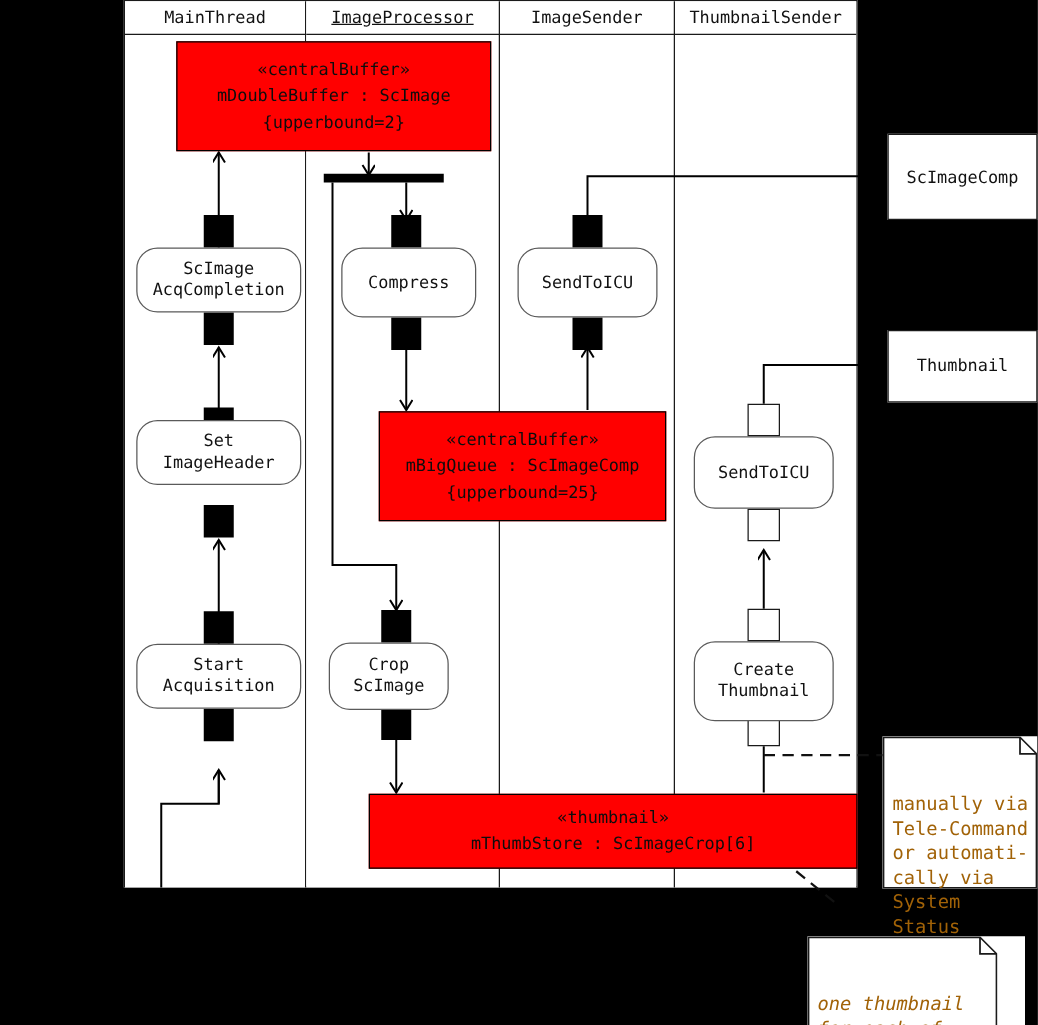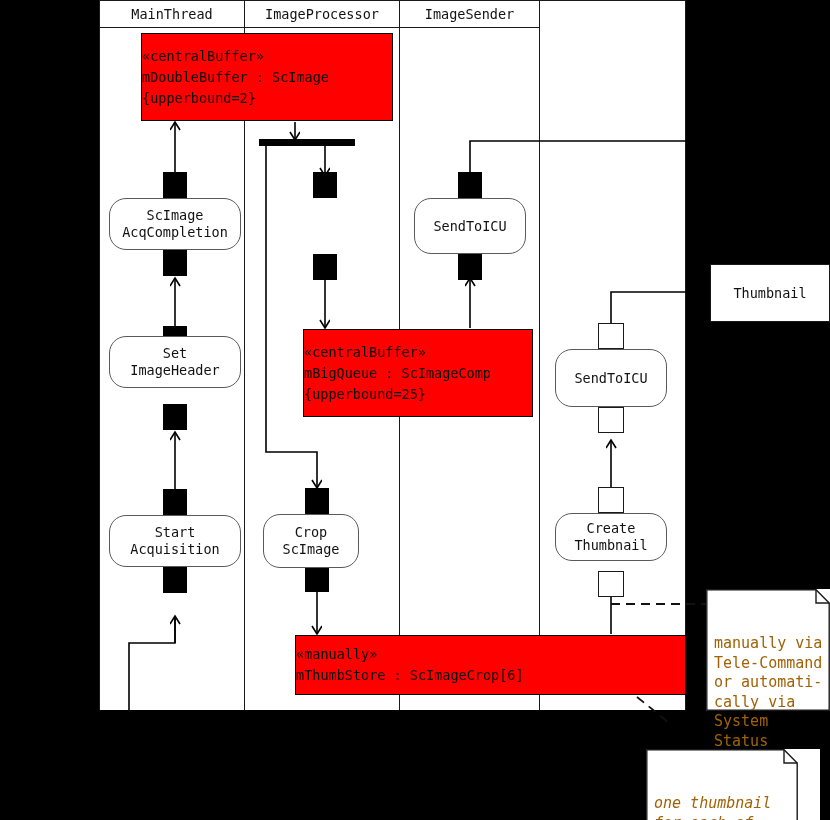--- a/index.html
+++ b/index.html
@@ -90,21 +90,21 @@
   }
 
   
   .buffer {
     position: absolute;
     background: #ff0000;
     border: 1.6px solid #000000;
     box-sizing: border-box;
     display: flex;
     flex-direction: column;
-    align-items: flex-start;
+    align-items: center;
     justify-content: center;
     text-align: center;
     font-size: 13.5px;
     line-height: 21px;
     color: #0d0d0d;
     z-index: 8;
   }
 
   
   .classbox {
@@ -153,25 +153,28 @@
   <div id="lane-frame" class="abs">
 
     <div class="lane-body" style="left:0px;width:145px;"></div>
     <div class="lane-body" style="left:145px;width:155px;"></div>
     <div class="lane-body" style="left:300px;width:140px;"></div>
     <div class="lane-body last" style="left:440px;width:145px;"></div>
 
     <div class="lane-header" style="left:0px;width:145px;">
       <span>MainThread</span>
     </div>
-    <div class="lane-header" style="left:145px;width:155px;">
+    <div class="lane-header" style="left:145px;width:155px;text-decoration:underline;">
       <span>ImageProcessor</span>
     </div>
     <div class="lane-header" style="left:300px;width:140px;">
       <span>ImageSender</span>
+    </div>
+    <div class="lane-header last" style="left:440px;width:145px;">
+      <span>ThumbnailSender</span>
     </div>
   </div>
 
   <svg id="wires" viewBox="0 0 830 820">
     <defs>
       <marker id="ohead" markerWidth="12" markerHeight="12" refX="9" refY="5" orient="auto" markerUnits="userSpaceOnUse">
         <path d="M1,0 L9,5 L1,10" fill="none" stroke="#000" stroke-width="1.6"></path>
       </marker>
     </defs>
 
@@ -213,21 +216,21 @@
     <div>{upperbound=2}</div>
   </div>
 
   <div class="buffer" style="left:303px;top:329px;width:230px;height:88px;">
     <div>«centralBuffer»</div>
     <div>mBigQueue : ScImageComp</div>
     <div>{upperbound=25}</div>
   </div>
 
   <div class="buffer" style="left:295px;top:635px;width:391px;height:60px;">
-    <div>«manually»</div>
+    <div>«thumbnail»</div>
     <div>mThumbStore : ScImageCrop[6]</div>
   </div>
 
   <div class="port" style="left:163px;top:172px;"></div>
   <div class="action" style="left:109px;top:198px;width:132px;height:52px;">
     <span>ScImage
 AcqCompletion</span>
   </div>
   <div class="port" style="left:163px;top:250px;"></div>
 
@@ -239,20 +242,23 @@
   <div class="port" style="left:163px;top:404px;"></div>
 
   <div class="port" style="left:163px;top:489px;"></div>
   <div class="action" style="left:109px;top:515px;width:132px;height:52px;">
     <span>Start
 Acquisition</span>
   </div>
   <div class="port" style="left:163px;top:567px;"></div>
 
   <div class="port" style="left:313px;top:172px;"></div>
+  <div class="action" style="left:273px;top:198px;width:108px;height:56px;">
+    <span>Compress</span>
+  </div>
   <div class="port" style="left:313px;top:254px;"></div>
 
   <div class="port" style="left:305px;top:488px;"></div>
   <div class="action" style="left:263px;top:514px;width:96px;height:54px;">
     <span>Crop
 ScImage</span>
   </div>
   <div class="port" style="left:305px;top:566px;"></div>
 
   <div class="port" style="left:458px;top:172px;"></div>
@@ -261,26 +267,29 @@
   </div>
   <div class="port" style="left:458px;top:254px;"></div>
 
   <div class="port hollow" style="left:598px;top:323px;"></div>
   <div class="action" style="left:555px;top:349px;width:112px;height:58px;">
     <span>SendToICU</span>
   </div>
   <div class="port hollow" style="left:598px;top:407px;"></div>
 
   <div class="port hollow" style="left:598px;top:487px;"></div>
-  <div class="action" style="left:555px;top:513px;width:112px;height:48px;">
+  <div class="action" style="left:555px;top:513px;width:112px;height:64px;">
     <span>Create
 Thumbnail</span>
   </div>
   <div class="port hollow" style="left:598px;top:571px;"></div>
 
+  <div class="classbox" style="left:710px;top:107px;width:120px;height:69px;">
+    <span>ScImageComp</span>
+  </div>
   <div class="classbox" style="left:710px;top:264px;width:120px;height:58px;">
     <span>Thumbnail</span>
   </div>
 
   <div class="note" style="left:706px;top:589px;width:124px;height:122px;">
     <svg width="124" height="122" viewBox="0 0 124 122">
       <path d="M0.8,0.8 L110,0.8 L123.2,14 L123.2,121.2 L0.8,121.2 Z" fill="#ffffff" stroke="#1a1a1a" stroke-width="1.4"></path>
       <path d="M110,0.8 L110,14 L123.2,14" fill="none" stroke="#1a1a1a" stroke-width="1.4"></path>
     </svg>
     <span class="note-text">manually via

